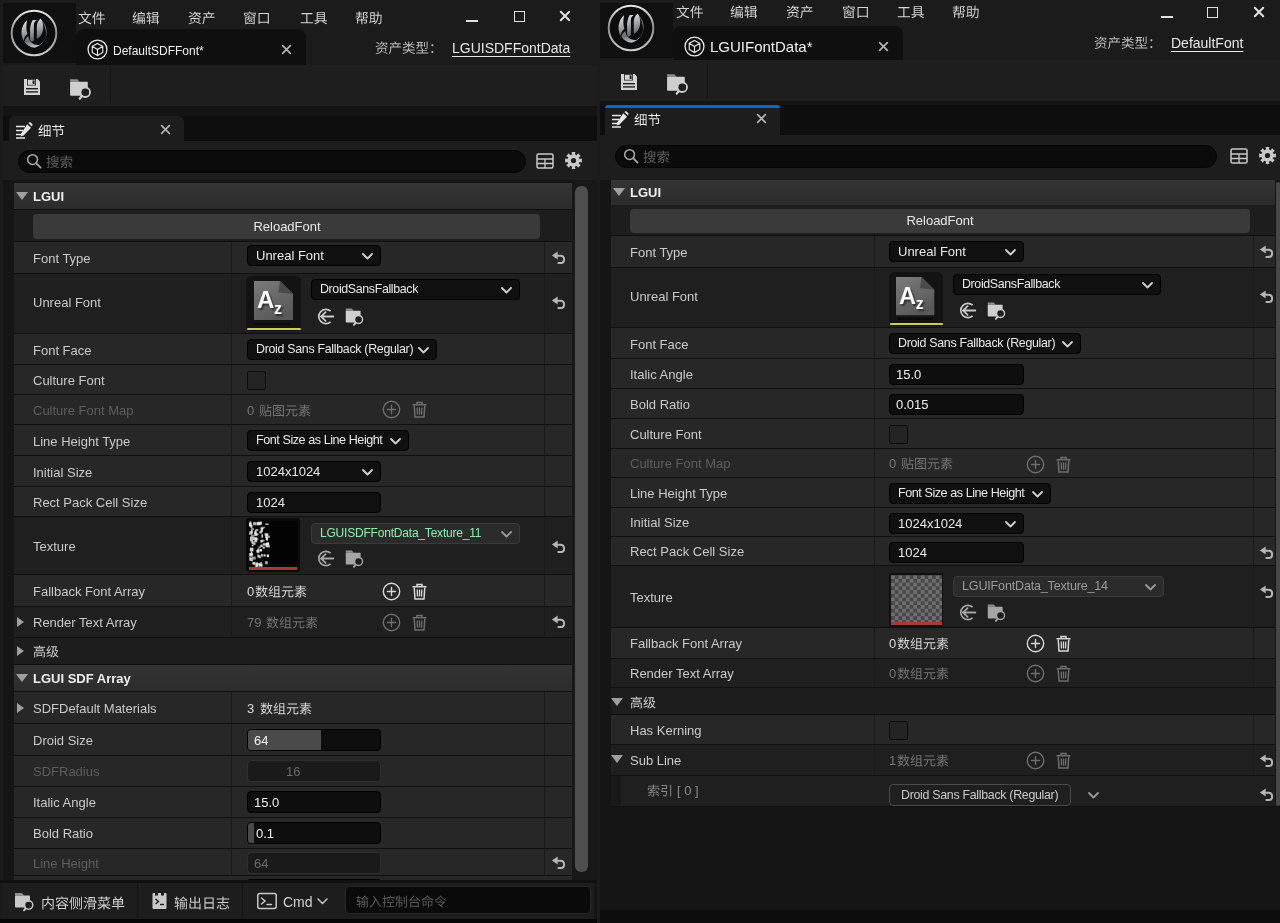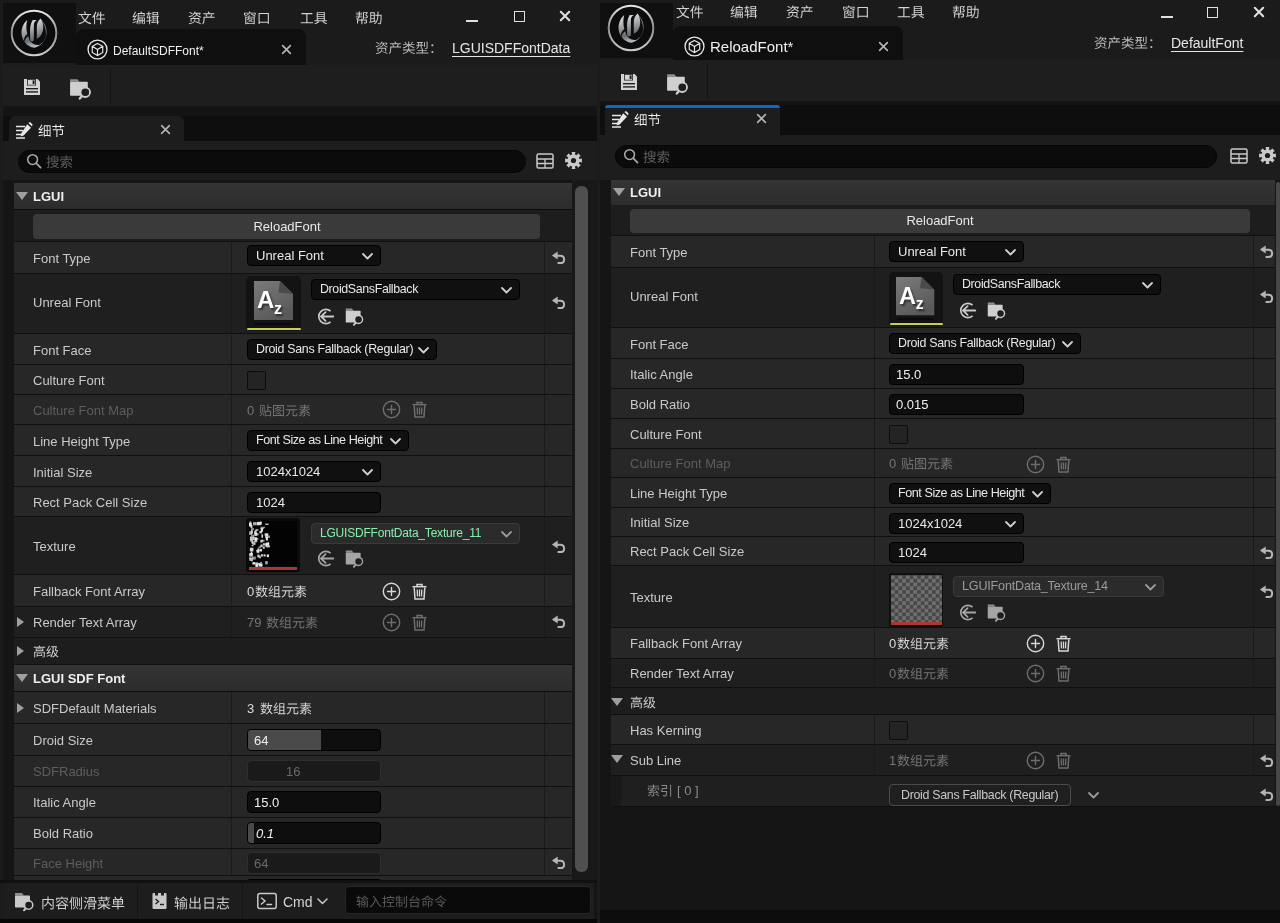--- a/index.html
+++ b/index.html
@@ -481,21 +481,21 @@
     </svg>
     <svg style="position:absolute;left:33px;top:644.6px;" width="26.0" height="13.0" viewBox="0 -880 2000 1000" fill="#d6d6d6">
       <use href="#u9ad8" x="0"></use>
       <use href="#u7ea7" x="1000"></use>
     </svg>
     <div style="position:absolute;left:14px;top:665px;width:558px;height:26px;background:linear-gradient(#343434,#2c2c2c);"></div>
     <div style="position:absolute;left:14px;top:691px;width:558px;height:1px;background:#0e0e0e;"></div>
     <svg style="position:absolute;left:16px;top:674px" width="12" height="8" viewBox="0 0 12 8">
       <path fill="#9f9f9f" d="M0 0 L12 0 L6 8 Z"></path>
     </svg>
-    <div style="position:absolute;left:33px;top:671px;font-size:13px;color:#efefef;font-weight:700;white-space:nowrap;">LGUI SDF Font</div>
+    <div style="position:absolute;left:33px;top:671px;font-size:13px;color:#efefef;font-weight:700;white-space:nowrap;">LGUI SDF Array</div>
     <div style="position:absolute;left:14px;top:692px;width:558px;height:31px;background:#272727;"></div>
     <div style="position:absolute;left:14px;top:723px;width:558px;height:1px;background:#101010;"></div>
     <div style="position:absolute;left:231px;top:692px;width:1px;height:31px;background:#1a1a1a;"></div>
     <div style="position:absolute;left:544px;top:692px;width:1px;height:31px;background:#1a1a1a;"></div>
     <svg style="position:absolute;left:17px;top:703px" width="7" height="10" viewBox="0 0 7 10">
       <path fill="#9f9f9f" d="M0 0 L7 5 L0 10 Z"></path>
     </svg>
     <div style="position:absolute;left:33px;top:701px;font-size:13px;color:#c9c9c9;font-weight:400;white-space:nowrap;">SDFDefault Materials</div>
     <div style="position:absolute;left:247px;top:701px;font-size:13px;color:#dcdcdc;font-weight:400;white-space:nowrap;">3</div>
     <svg style="position:absolute;left:260px;top:701.6px;" width="52.0" height="13.0" viewBox="0 -880 4000 1000" fill="#dcdcdc">
@@ -526,26 +526,26 @@
     <div style="position:absolute;left:33px;top:795px;font-size:13px;color:#c9c9c9;font-weight:400;white-space:nowrap;">Italic Angle</div>
     <div style="position:absolute;left:247px;top:791px;width:134px;height:22px;background:#0e0e0e;border:1px solid #000;border-radius:4px;box-sizing:border-box"></div>
     <div style="position:absolute;left:254px;top:795px;font-size:13px;color:#f0f0f0;font-weight:400;white-space:nowrap;">15.0</div>
     <div style="position:absolute;left:14px;top:818px;width:558px;height:30px;background:#272727;"></div>
     <div style="position:absolute;left:14px;top:848px;width:558px;height:1px;background:#101010;"></div>
     <div style="position:absolute;left:231px;top:818px;width:1px;height:30px;background:#1a1a1a;"></div>
     <div style="position:absolute;left:544px;top:818px;width:1px;height:30px;background:#1a1a1a;"></div>
     <div style="position:absolute;left:33px;top:826px;font-size:13px;color:#c9c9c9;font-weight:400;white-space:nowrap;">Bold Ratio</div>
     <div style="position:absolute;left:247px;top:822px;width:134px;height:22px;background:#0e0e0e;border:1px solid #000;border-radius:4px;box-sizing:border-box"></div>
     <div style="position:absolute;left:248px;top:823px;width:6px;height:20px;background:#4a4a4a;border-radius:3px 0 0 3px"></div>
-    <div style="position:absolute;left:256px;top:826px;font-size:13px;color:#f0f0f0;font-weight:400;white-space:nowrap;font-style:italic;">0.1</div>
+    <div style="position:absolute;left:256px;top:826px;font-size:13px;color:#f0f0f0;font-weight:400;white-space:nowrap;">0.1</div>
     <div style="position:absolute;left:14px;top:849px;width:558px;height:26px;background:#272727;"></div>
     <div style="position:absolute;left:14px;top:875px;width:558px;height:1px;background:#101010;"></div>
     <div style="position:absolute;left:231px;top:849px;width:1px;height:26px;background:#1a1a1a;"></div>
     <div style="position:absolute;left:544px;top:849px;width:1px;height:26px;background:#1a1a1a;"></div>
-    <div style="position:absolute;left:33px;top:856px;font-size:13px;color:#5d5d5d;font-weight:400;white-space:nowrap;">Face Height</div>
+    <div style="position:absolute;left:33px;top:856px;font-size:13px;color:#5d5d5d;font-weight:400;white-space:nowrap;">Line Height</div>
     <div style="position:absolute;left:247px;top:852px;width:134px;height:22px;background:#1a1a1a;border:1px solid #2e2e2e;border-radius:4px;box-sizing:border-box"></div>
     <div style="position:absolute;left:254px;top:856px;font-size:13px;color:#6a6a6a;font-weight:400;white-space:nowrap;">64</div>
     <svg style="position:absolute;left:551px;top:856px" width="15" height="15" viewBox="0 0 15 15">
 <path fill="none" stroke="#b5b5b5" stroke-width="2" d="M4 4.7 L9.3 4.7 C11.7 4.7 13.1 6.3 13.1 8.4 C13.1 10.5 11.7 12.1 9.3 12.1 L6.6 12.1"></path>
 <path fill="#b5b5b5" d="M6.7 0.6 L0.9 4.6 L6.7 8.6 Z"></path>
     </svg>
     <div style="position:absolute;left:14px;top:876px;width:558px;height:5px;background:#272727;"></div>
     <div style="position:absolute;left:14px;top:881px;width:558px;height:1px;background:#101010;"></div>
     <div style="position:absolute;left:247px;top:879px;width:134px;height:3px;background:#0e0e0e;border:1px solid #000;border-bottom:none;border-radius:4px 4px 0 0;box-sizing:border-box"></div>
     <div style="position:absolute;left:572px;top:180px;width:25px;height:700px;background:#181818;"></div>
@@ -650,21 +650,21 @@
     <div style="position:absolute;left:1161px;top:16px;width:12px;height:2px;background:#e0e0e0"></div>
     <div style="position:absolute;left:1207.0px;top:6.5px;width:11px;height:11px;border:1.5px solid #e0e0e0;box-sizing:border-box"></div>
     <svg style="position:absolute;left:1253.0px;top:6.0px" width="12" height="12" viewBox="0 0 10 10">
 <path stroke="#e0e0e0" stroke-width="1.7" stroke-linecap="round" d="M1.5 1.5 L8.5 8.5 M8.5 1.5 L1.5 8.5"></path>
     </svg>
     <div style="position:absolute;left:673px;top:26px;width:230px;height:36px;background:#0f0f0f;border-radius:8px 8px 0 0"></div>
     <svg style="position:absolute;left:683.5px;top:35.5px" width="21.0" height="21.0" viewBox="0 0 20 20">
 <circle cx="10" cy="10" r="9" fill="none" stroke="#e8e8e8" stroke-width="1.25"></circle>
 <path fill="none" stroke="#e8e8e8" stroke-width="1.1" d="M10 4.2 L15 7 L15 12.8 L10 15.8 L5 12.8 L5 7 Z M5 7 L10 10 L15 7 M10 10 L10 15.8"></path>
 </svg>
-    <div style="position:absolute;left:710px;top:38px;font-size:15px;color:#f0f0f0;font-weight:400;white-space:nowrap;">ReloadFont*</div>
+    <div style="position:absolute;left:710px;top:38px;font-size:15px;color:#f0f0f0;font-weight:400;white-space:nowrap;">LGUIFontData*</div>
     <svg style="position:absolute;left:877.5px;top:40.5px" width="11" height="11" viewBox="0 0 10 10">
 <path stroke="#b5b5b5" stroke-width="1.5" stroke-linecap="round" d="M1.5 1.5 L8.5 8.5 M8.5 1.5 L1.5 8.5"></path>
     </svg>
     <svg style="position:absolute;left:1094px;top:35.6px;" width="67.5" height="13.5" viewBox="0 -880 5000 1000" fill="#bdbdbd">
       <use href="#u8d44" x="0"></use>
       <use href="#u4ea7" x="1000"></use>
       <use href="#u7c7b" x="2000"></use>
       <use href="#u578b" x="3000"></use>
       <use href="#uff1a" x="4000"></use>
     </svg>

